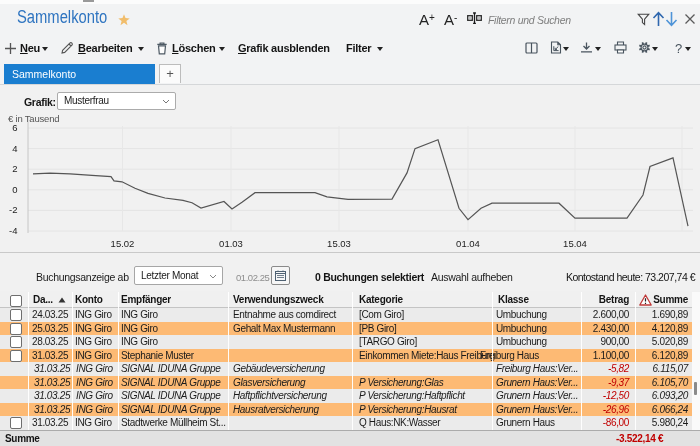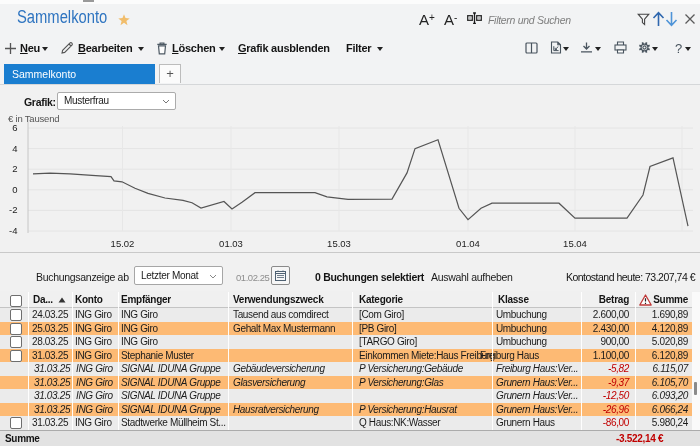--- a/index.html
+++ b/index.html
@@ -188,21 +188,21 @@
     <path d="M6.5 1 L12.2 11 H0.8 Z" fill="#fff" stroke="#bf3a3a" stroke-width="1.3" stroke-linejoin="round"></path>
     <path d="M6.5 4.2 V7.4 M6.5 8.7 V10" stroke="#222" stroke-width="1.2"></path>
   </svg>
 <div class="a tb" style="left:633px;top:294px;width:55px;text-align:right;font-size:10px">Summe</div>
 
 <div class="row gray" style="top:308px">
   <span class="cb" style="left:10px;top:1px"></span>
   <span style="left:32px">24.03.25</span>
     <span style="left:75px">ING Giro</span>
     <span style="left:121px">ING Giro</span>
-  <span style="left:233px">Tausend aus comdirect</span>
+  <span style="left:233px">Entnahme aus comdirect</span>
     <span style="left:359px">[Com Giro]</span>
     <span style="left:496px">Umbuchung</span>
   <span class="rt" style="left:569px;width:60px">2.600,00</span>
     <span class="rt" style="left:618px;width:70px">1.690,89</span>
 </div>
 <div class="row white" style="top:321.56px">
   <span class="cb" style="left:10px;top:1px"></span>
   <span style="left:32px">25.03.25</span>
     <span style="left:75px">ING Giro</span>
     <span style="left:121px">ING Giro</span>
@@ -230,39 +230,40 @@
   <span style="left:359px">Einkommen Miete:Haus Freiburg</span>
     <span style="left:480px">Freiburg Haus</span>
   <span class="rt" style="left:569px;width:60px">1.100,00</span>
     <span class="rt" style="left:618px;width:70px">6.120,89</span>
 </div>
 <div class="row gray ital" style="top:362.22px">
   <span style="left:34px">31.03.25</span>
     <span style="left:76px">ING Giro</span>
     <span style="left:121px">SIGNAL IDUNA Gruppe</span>
   <span style="left:233px">Gebäudeversicherung</span>
-    <span style="left:359px">P Versicherung:Gebäude</span>
     <span style="left:496px">Freiburg Haus:Ver...</span>
   <span class="rt red" style="left:569px;width:60px">-5,82</span>
     <span class="rt" style="left:618px;width:70px">6.115,07</span>
 </div>
 <div class="row white ital" style="top:375.78px">
   <span style="left:34px">31.03.25</span>
     <span style="left:76px">ING Giro</span>
     <span style="left:121px">SIGNAL IDUNA Gruppe</span>
   <span style="left:233px">Glasversicherung</span>
     <span style="left:359px">P Versicherung:Glas</span>
     <span style="left:496px">Grunern Haus:Ver...</span>
   <span class="rt red" style="left:569px;width:60px">-9,37</span>
     <span class="rt" style="left:618px;width:70px">6.105,70</span>
 </div>
 <div class="row gray ital" style="top:389.33px">
   <span style="left:34px">31.03.25</span>
     <span style="left:76px">ING Giro</span>
     <span style="left:121px">SIGNAL IDUNA Gruppe</span>
+  <span style="left:233px">Haftpflichtversicherung</span>
+    <span style="left:359px">P Versicherung:Haftpflicht</span>
     <span style="left:496px">Grunern Haus:Ver...</span>
   <span class="rt red" style="left:569px;width:60px">-12,50</span>
     <span class="rt" style="left:618px;width:70px">6.093,20</span>
 </div>
 <div class="row white ital" style="top:402.89px">
   <span style="left:34px">31.03.25</span>
     <span style="left:76px">ING Giro</span>
     <span style="left:121px">SIGNAL IDUNA Gruppe</span>
   <span style="left:233px">Hausratversicherung</span>
     <span style="left:359px">P Versicherung:Hausrat</span>

